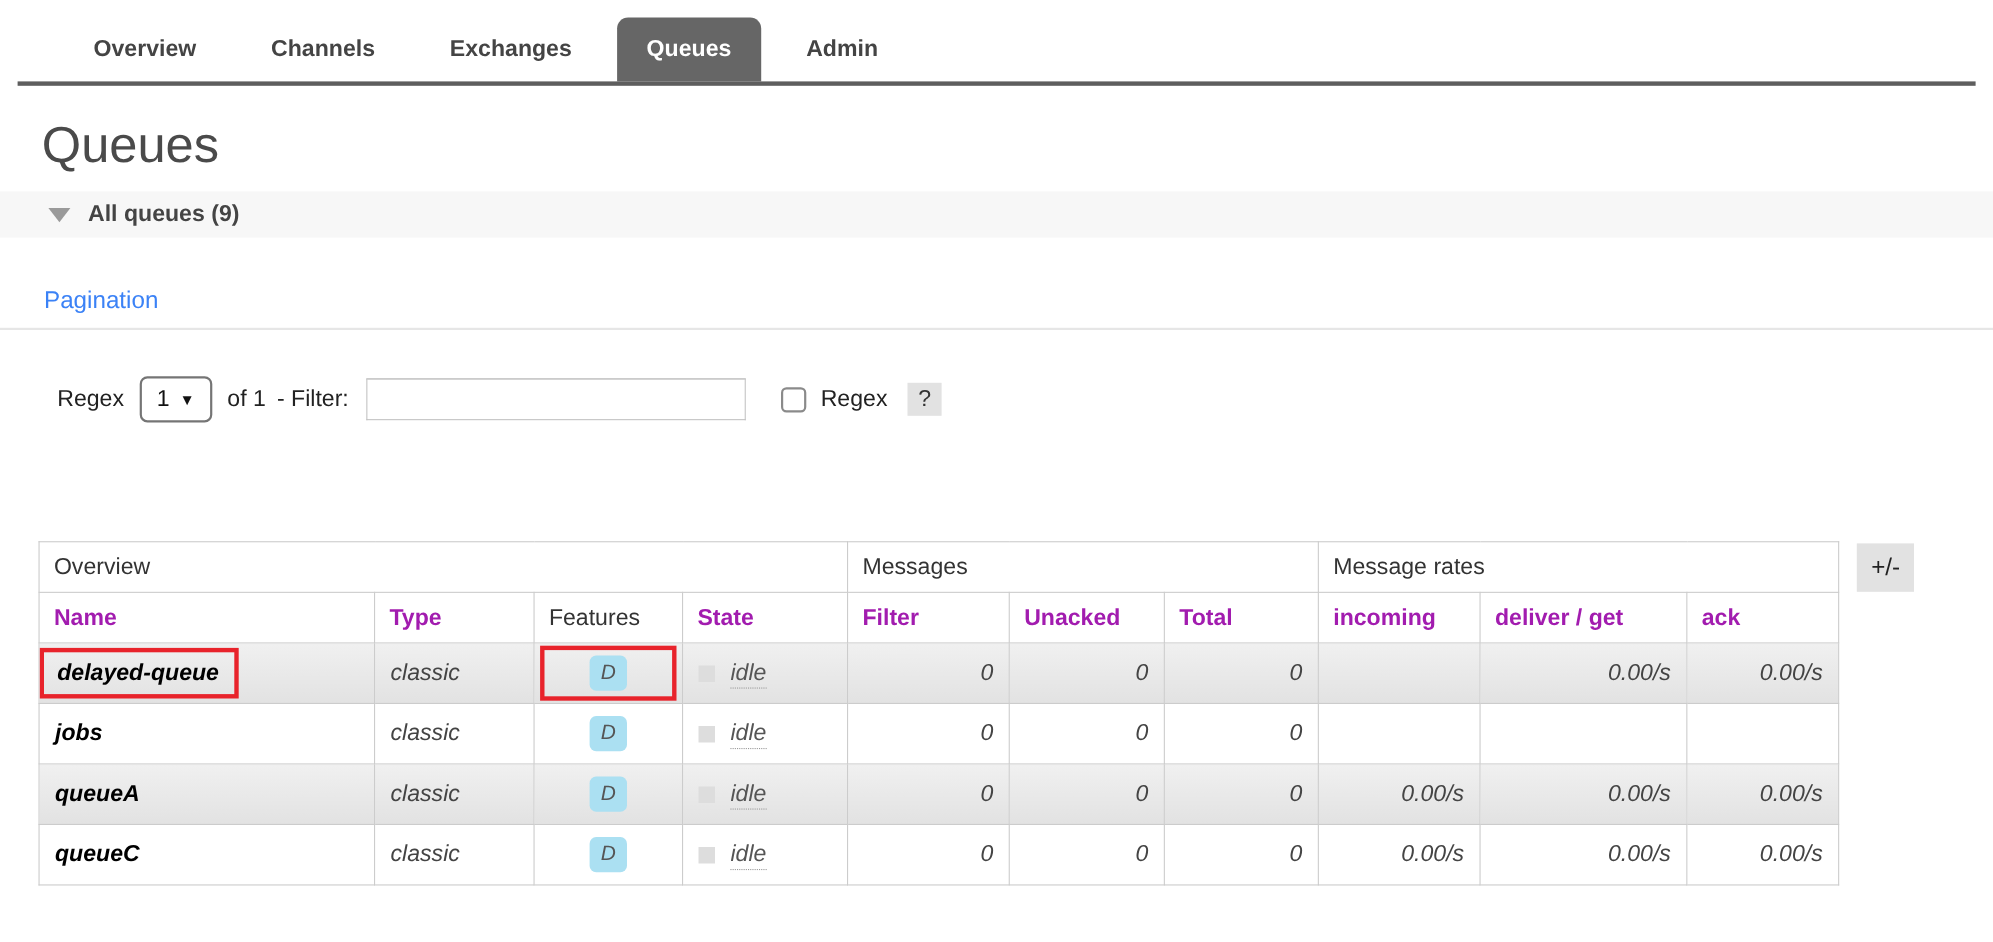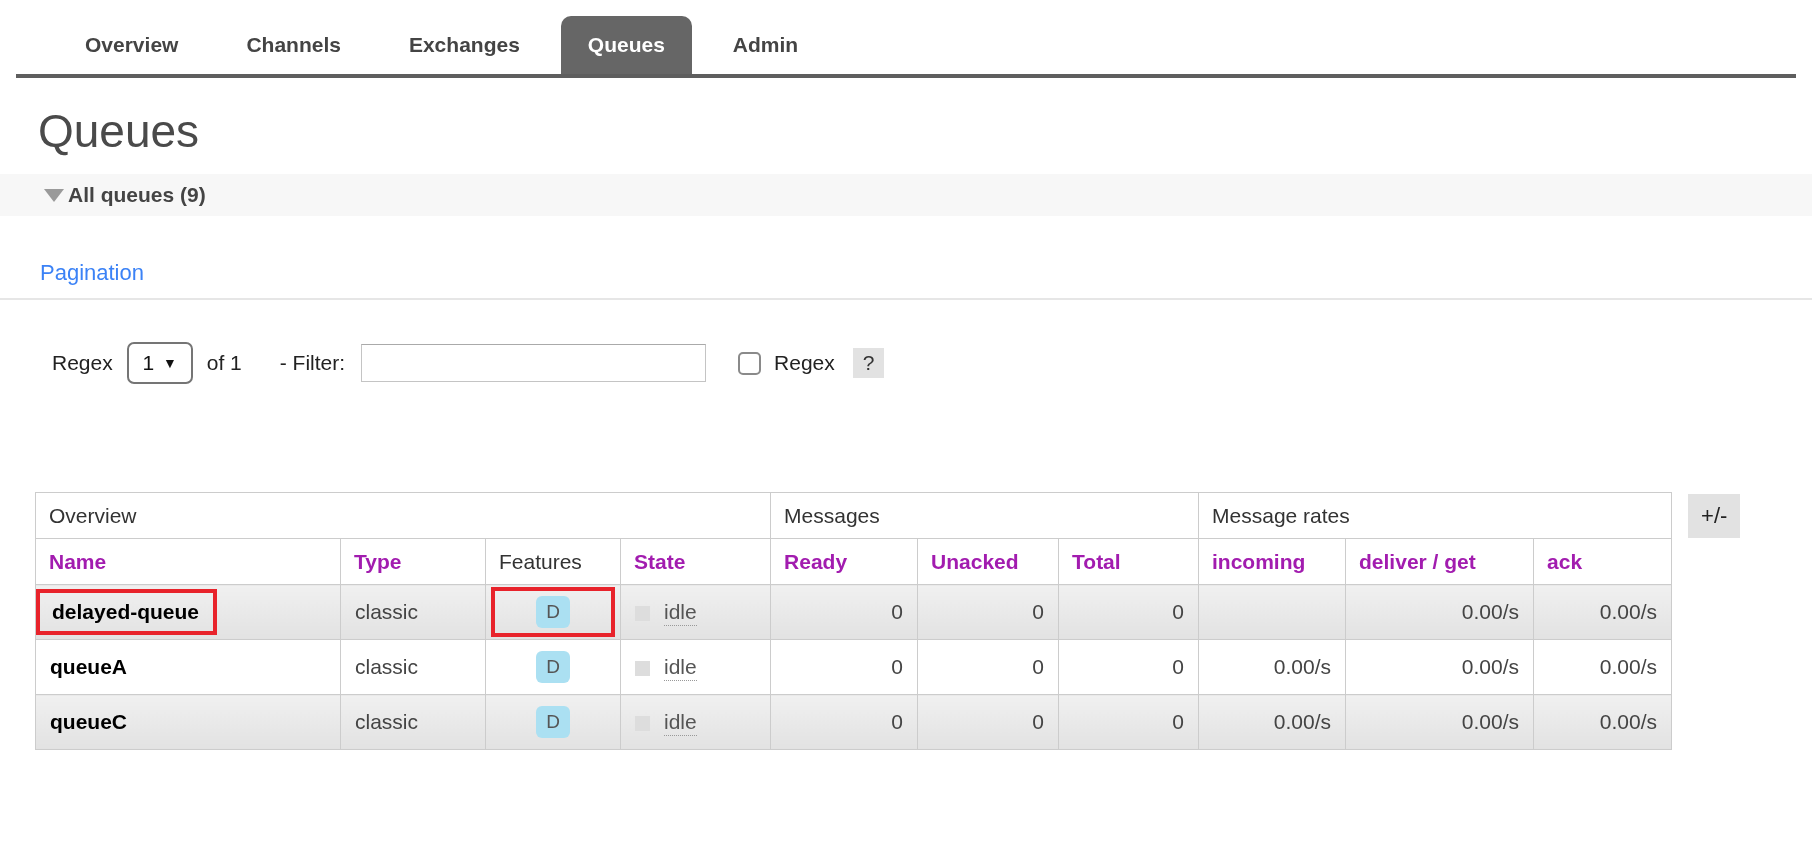--- a/index.html
+++ b/index.html
@@ -21,41 +21,41 @@
     background:var(--tab-active-bg,#666); color:#fff;
     border-radius:10px 10px 0 0;
   }
 
   
   h1 { margin:26px 0 0 38px; font-size:46px; font-weight:normal; color:#4a4a4a; }
 
   
   .section-bar {
     margin-top:16px; width:100%; background:var(--section-bg,#f7f7f7);
-    display:flex; align-items:center; gap:4px; padding:9px 0 9px 44px; cursor:pointer;
+    display:flex; align-items:center; gap:16px; padding:9px 0 9px 44px; cursor:pointer;
   }
   .tri {
     width:0; height:0; border-left:10px solid transparent; border-right:10px solid transparent;
     border-top:13px solid #9a9a9a;
   }
   .section-label { font-size:21px; font-weight:bold; color:#444; }
 
   
   .pagination-title { margin:44px 0 0 40px; font-size:22px; color:#3b82f6; }
   .rule { margin-top:12px; border-top:2px solid #e6e6e6; width:100%; }
   .controls {
     margin:42px 0 0 52px; display:flex; align-items:center; font-size:21px; color:#222;
   }
   .select {
     margin:0 14px; width:66px; height:42px; border:2px solid #757575; border-radius:7px;
     display:inline-flex; align-items:center; justify-content:center; gap:9px;
     font-size:21px; color:#111; background:#fff; cursor:pointer;
   }
   .select .chev { font-size:14px; color:#111; }
-  .of-label { margin-right:38px; }
+  .of-label { margin-right:10px; }
   .filter-input {
     margin-left:16px; width:345px; height:38px; border:1px solid #c4c4c4; border-top-color:#aaa;
     font-size:20px; padding:0 10px; font-family:"Liberation Sans", sans-serif; color:#333;
   }
   .checkbox {
     margin-left:32px; width:23px; height:23px; border:2px solid #8a8a8a; border-radius:5px;
     background:#fff; display:inline-block; cursor:pointer;
   }
   .regex-label { margin-left:13px; }
   .help {
@@ -63,21 +63,21 @@
     padding:3px 10px; cursor:pointer;
   }
 
   
   .table-wrap { display:flex; align-items:flex-start; margin:108px 18px 0 35px; gap:16px; }
   table { border-collapse:collapse; table-layout:fixed; width:1636px; background:#fff; }
   th, td { border:1px solid #ccc; font-size:21px; overflow:hidden; white-space:nowrap; }
   th.group { text-align:left; font-weight:normal; color:#333; padding:10px 13px; height:46px; }
   th.col   { text-align:left; font-weight:bold;   color:#a21caf; padding:10px 13px; height:46px; cursor:pointer; }
   th.col.plain { font-weight:normal; color:#333; cursor:default; }
-  td { padding:11px 14px; color:#444; height:47px; }
+  td { padding:11px 14px; color:#444; height:47px;font-style:italic; }
   tbody tr:nth-child(odd) td {
     background:linear-gradient(180deg, var(--row-alt-from,#f0f0f0), var(--row-alt-to,#e2e2e2));
   }
   td.c-name { font-weight:bold; color:#000; }
   .qname { cursor:pointer; }
   td.c-feat { text-align:center; position:relative; }
   .badge {
     display:inline-block; background:var(--badge-bg,#abe0f2); color:#555;
     font-size:19px; padding:5px 10px; border-radius:6px;
   }
@@ -157,21 +157,21 @@
       <tr id="group-row">
           <th class="group" colspan="4">Overview</th>
           <th class="group" colspan="3">Messages</th>
           <th class="group" colspan="3">Message rates</th>
         </tr>
       <tr id="col-row">
           <th class="col">Name</th>
           <th class="col">Type</th>
           <th class="col plain">Features</th>
           <th class="col">State</th>
-          <th class="col">Ready</th>
+          <th class="col">Filter</th>
           <th class="col">Unacked</th>
           <th class="col">Total</th>
           <th class="col">incoming</th>
           <th class="col">deliver / get</th>
           <th class="col">ack</th>
         </tr>
     </thead>
     <tbody id="tbody">
         <tr>
           <td class="c-name"><span class="red-name"><span class="qname">delayed-queue</span></span></td>
@@ -179,20 +179,32 @@
           <td class="c-feat"><span class="badge">D</span><div class="red-overlay"></div></td>
           <td class="c-state"><span class="state-square"></span><span class="state-text">idle</span></td>
           <td class="num">0</td>
           <td class="num">0</td>
           <td class="num">0</td>
           <td class="num"></td>
           <td class="num">0.00/s</td>
           <td class="num">0.00/s</td>
         </tr>
         <tr>
+          <td class="c-name"><span class="qname">jobs</span></td>
+          <td class="c-type">classic</td>
+          <td class="c-feat"><span class="badge">D</span></td>
+          <td class="c-state"><span class="state-square"></span><span class="state-text">idle</span></td>
+          <td class="num">0</td>
+          <td class="num">0</td>
+          <td class="num">0</td>
+          <td class="num"></td>
+          <td class="num"></td>
+          <td class="num"></td>
+        </tr>
+        <tr>
           <td class="c-name"><span class="qname">queueA</span></td>
           <td class="c-type">classic</td>
           <td class="c-feat"><span class="badge">D</span></td>
           <td class="c-state"><span class="state-square"></span><span class="state-text">idle</span></td>
           <td class="num">0</td>
           <td class="num">0</td>
           <td class="num">0</td>
           <td class="num">0.00/s</td>
           <td class="num">0.00/s</td>
           <td class="num">0.00/s</td>

